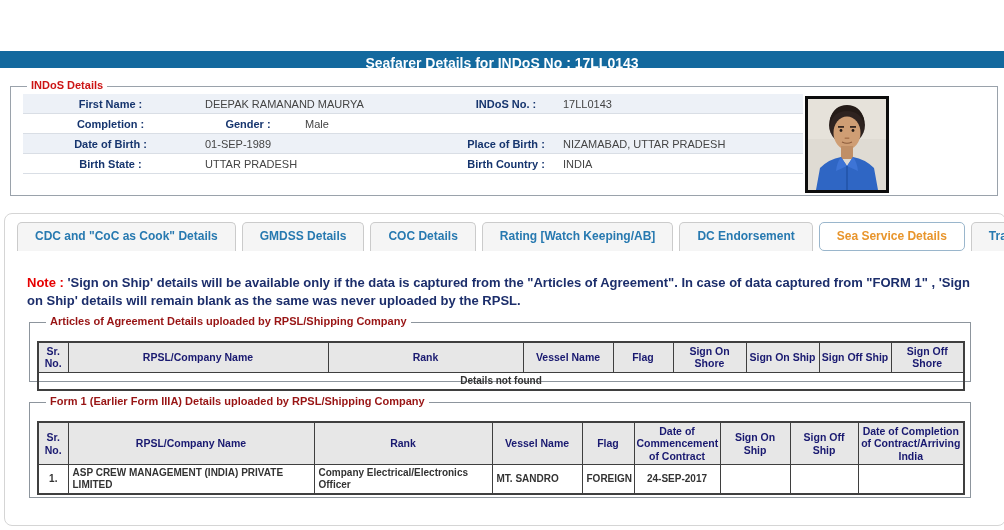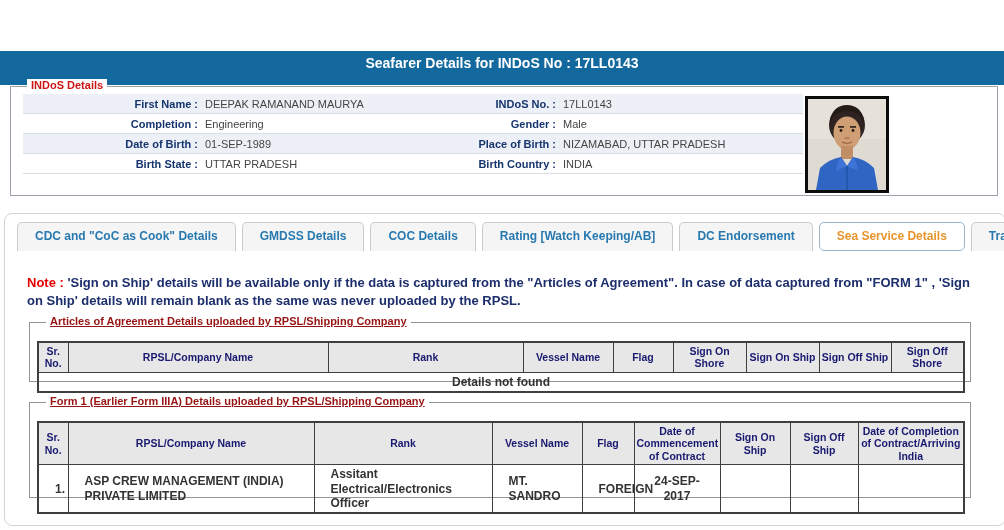--- a/index.html
+++ b/index.html
@@ -1,37 +1,37 @@
 <!DOCTYPE html>
 <html><head>
 <meta charset="utf-8">
 <style>
   * { margin:0; padding:0; box-sizing:border-box; }
   html,body { width:1004px; height:530px; background:#fff; overflow:hidden;
     font-family:"Liberation Sans", sans-serif; position:relative; }
 
   
-  .header-bar { position:absolute; top:51px; left:0; width:1004px; height:34px;
+  .header-bar { position:absolute; top:51px; left:0; width:1004px; height:17px;
     background:#13699e; color:#fff; font-weight:bold; font-size:14px;
     text-align:center; line-height:25px; }
 
   
   .fset { position:absolute; border:1px solid #98a0a8; background:#fff; }
   .fset > .legend { position:absolute; top:-8px; left:16px; background:#fff;
     padding:0 4px; font-size:11px; font-weight:bold; white-space:nowrap; }
   .legend-red { color:#cc1414; }
-  .legend-maroon { color:#981414;text-decoration:underline; }
+  .legend-maroon { color:#981414; }
 
   
   .indos-fieldset { top:86px; left:10px; width:988px; height:110px; border-color:#9aa2ab; }
   .indos-rows { position:absolute; left:12px; top:7px; width:780px; }
   .indos-row { display:flex; height:20px; align-items:center;
     border-bottom:1px solid #d9dee5; font-size:11px; }
   .indos-row:nth-child(odd) { background:#edf1f7; }
-  .cell-label { font-weight:bold; color:#16356e; text-align:right; }
+  .cell-label { font-weight:bold; color:#16356e; text-align:center; }
   .cell-label.l1 { width:175px; }
   .cell-label.l2 { width:100px; }
   .cell-value { color:#444; padding-left:7px; }
   .cell-value.v1 { width:258px; }
   .cell-value.v2 { flex:1; }
 
   
   .photo { position:absolute; left:805px; top:96px; width:84px; height:97px;
     border:3px solid #0c0c0c; background:#ddd8d0; overflow:hidden; }
 
@@ -49,43 +49,42 @@
     font-size:13px; font-weight:bold; color:#1c2e6b; line-height:1.35; }
   .note .note-prefix { color:#e60000; }
 
   
   .aoa-fieldset { left:24px; top:108px; width:942px; height:60px; border-color:#8d959d; }
   .form1-fieldset { left:24px; top:188px; width:942px; height:96px; border-color:#8d959d; }
   table.grid { position:absolute; left:7px; top:10px; width:926px;
     border-collapse:collapse; table-layout:fixed; border:2px solid #3f3f3f;margin-top:8px; }
   table.grid th { border:1px solid #3f3f3f; background:#e7e7e7; color:#191970;
     font-size:10.5px; font-weight:bold; text-align:center; padding:2px 2px; line-height:1.18; }
-  table.grid td { border:1px solid #3f3f3f; font-size:12px; font-weight:bold;
-    color:#333; padding:2px 16px; line-height:1.2; }
+  table.grid td { border:1px solid #3f3f3f; font-size:10px; font-weight:bold;
+    color:#333; padding:2px 4px; line-height:1.2; }
   .empty-row td { text-align:center; color:#e60000; font-size:11px; height:17px; padding:1px; }
   .form1-row { height:28px; }
   .ta-c { text-align:center; } .ta-l { text-align:left; }
 </style>
 </head>
 <body>
 
 <div class="header-bar">Seafarer Details for INDoS No : 17LL0143</div>
 
 <div class="fset indos-fieldset">
   <span class="legend legend-red">INDoS Details</span>
   <div class="indos-rows">
     <div class="indos-row">
       <span class="cell-label l1">First Name :</span>
       <span class="cell-value v1">DEEPAK RAMANAND MAURYA</span>
       <span class="cell-label l2">INDoS No. :</span>
       <span class="cell-value v2">17LL0143</span>
     </div>
     <div class="indos-row">
       <span class="cell-label l1">Completion :</span>
-      <span class="cell-value v1">Engineering</span>
       <span class="cell-label l2">Gender :</span>
       <span class="cell-value v2">Male</span>
     </div>
     <div class="indos-row">
       <span class="cell-label l1">Date of Birth :</span>
       <span class="cell-value v1">01-SEP-1989</span>
       <span class="cell-label l2">Place of Birth :</span>
       <span class="cell-value v2">NIZAMABAD, UTTAR PRADESH</span>
     </div>
     <div class="indos-row">
@@ -189,21 +188,21 @@
         <th>Vessel Name</th>
         <th>Flag</th>
         <th>Date of Commencement of Contract</th>
         <th>Sign On Ship</th>
         <th>Sign Off Ship</th>
         <th>Date of Completion of Contract/Arriving India</th>
       </tr>
       <tr class="form1-row">
         <td class="ta-c">1.</td>
         <td class="ta-l">ASP CREW MANAGEMENT (INDIA) PRIVATE LIMITED</td>
-        <td class="ta-l">Assitant Electrical/Electronics Officer</td>
+        <td class="ta-l">Company Electrical/Electronics Officer</td>
         <td class="ta-l">MT. SANDRO</td>
         <td class="ta-l">FOREIGN</td>
         <td class="ta-c">24-SEP-2017</td>
         <td class="ta-c"></td>
         <td class="ta-c"></td>
         <td class="ta-c"></td>
       </tr>
     </tbody>
       </table>
   </div>

